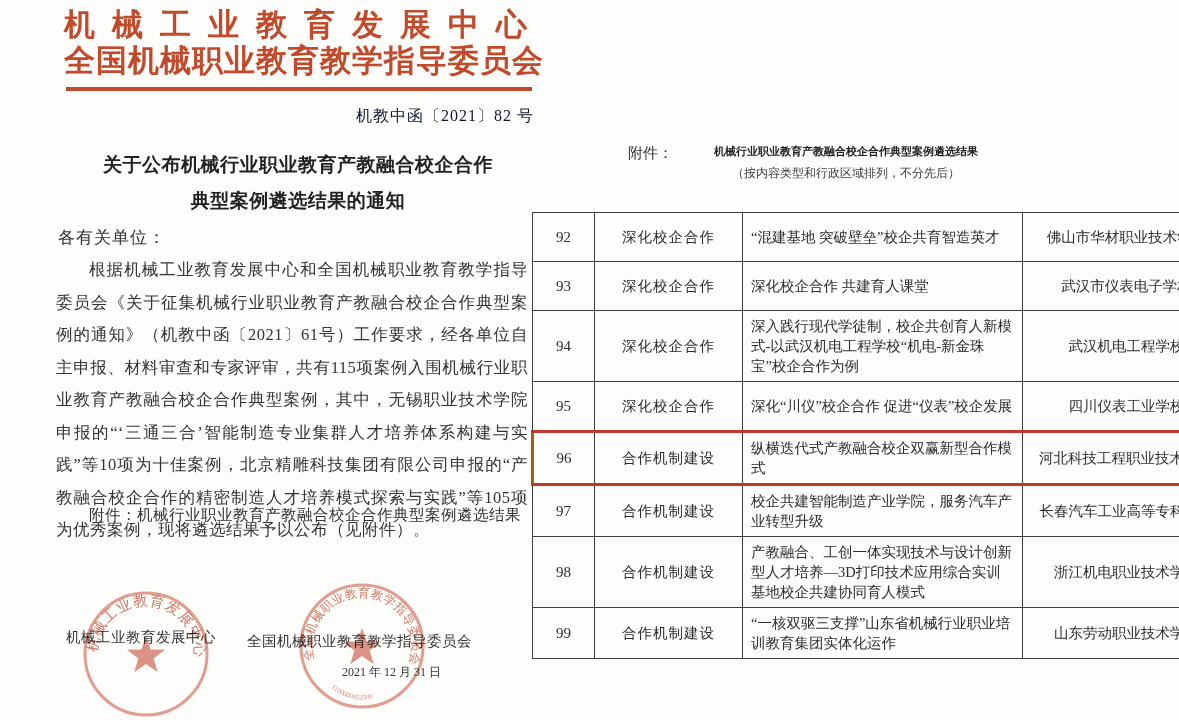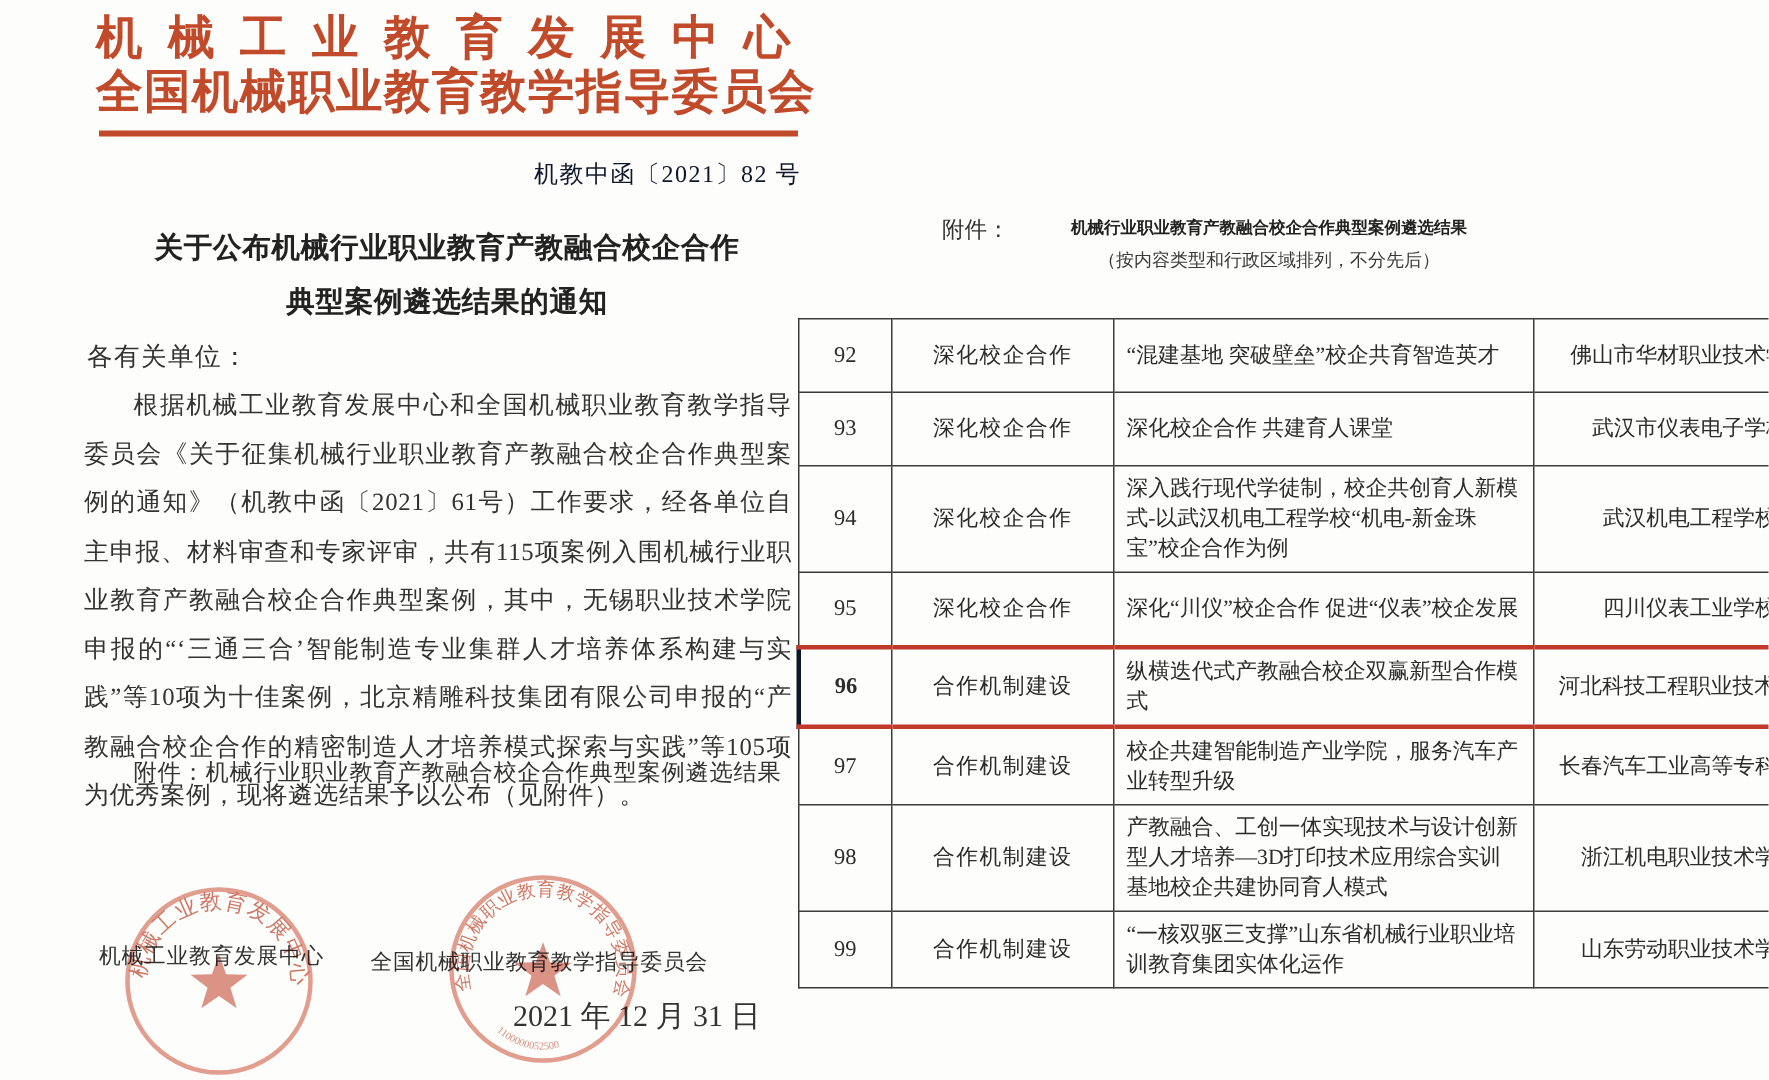--- a/index.html
+++ b/index.html
@@ -33,21 +33,21 @@
   .body-para{
     position:absolute;left:56px;top:254px;width:472px;
     font-size:16.5px;line-height:32.5px;text-align:justify;
     text-indent:2em;color:#333;letter-spacing:0.5px;
     word-break:break-all;
   }
   .attach-note{position:absolute;left:58px;top:505px;width:470px;text-indent:2em;font-size:15.5px;color:#333;letter-spacing:0.5px;}
   .signer{position:absolute;font-size:14.5px;color:#333;letter-spacing:0.5px;white-space:nowrap;}
   .signer1{left:66px;top:628px;}
   .signer2{left:247px;top:632px;}
-  .sign-date{position:absolute;left:342px;top:664px;font-size:20px;color:#333;white-space:nowrap;}
+  .sign-date{position:absolute;left:342px;top:664px;font-size:12px;color:#333;white-space:nowrap;}
   .seal{position:absolute;mix-blend-mode:multiply;opacity:0.85;pointer-events:none;}
 
   
   .att-label{position:absolute;left:628px;top:102px;font-size:15px;color:#333;}
   .att-title{
     position:absolute;left:531px;top:144px;width:630px;text-align:center;
     font-family:"Liberation Sans", sans-serif;font-weight:bold;font-size:11px;color:#222;
   }
   .att-subtitle{position:absolute;left:531px;top:165px;width:630px;text-align:center;font-size:12px;color:#3a3a3a;}
   table.results{
@@ -58,21 +58,21 @@
   table.results td{
     border:1.2px solid #3c3c3c;
     padding:5px 8px;height:38px;
     line-height:1.38;vertical-align:middle;
   }
   td.num{width:45px;text-align:center;font-size:15px;padding:5px 2px;}
   td.cat{width:131px;text-align:center;letter-spacing:1px;padding:5px 4px;}
   td.title{width:263px;text-align:left;word-break:break-all;}
   td.school{width:191px;text-align:center;padding:5px 3px;}
   tr.hl td{border-top:3px solid #c0392b;border-bottom:3px solid #c0392b;}
-  tr.hl td:first-child{border-left:3px solid #0f172a;font-weight:bold;}
+  tr.hl td:first-child{border-left:3px solid #a16207;}
   tr.hl td:last-child{border-right:3px solid #c0392b;}
 </style>
 </head>
 <body>
 
 <div class="abs" style="left:0;top:0;width:580px;height:720px;">
   <div class="org-line org1">机械工业教育发展中心</div>
   <div class="org-line org2">全国机械职业教育教学指导委员会</div>
   <div class="red-rule"></div>
   <div class="doc-no">机教中函〔2021〕82 号</div>

